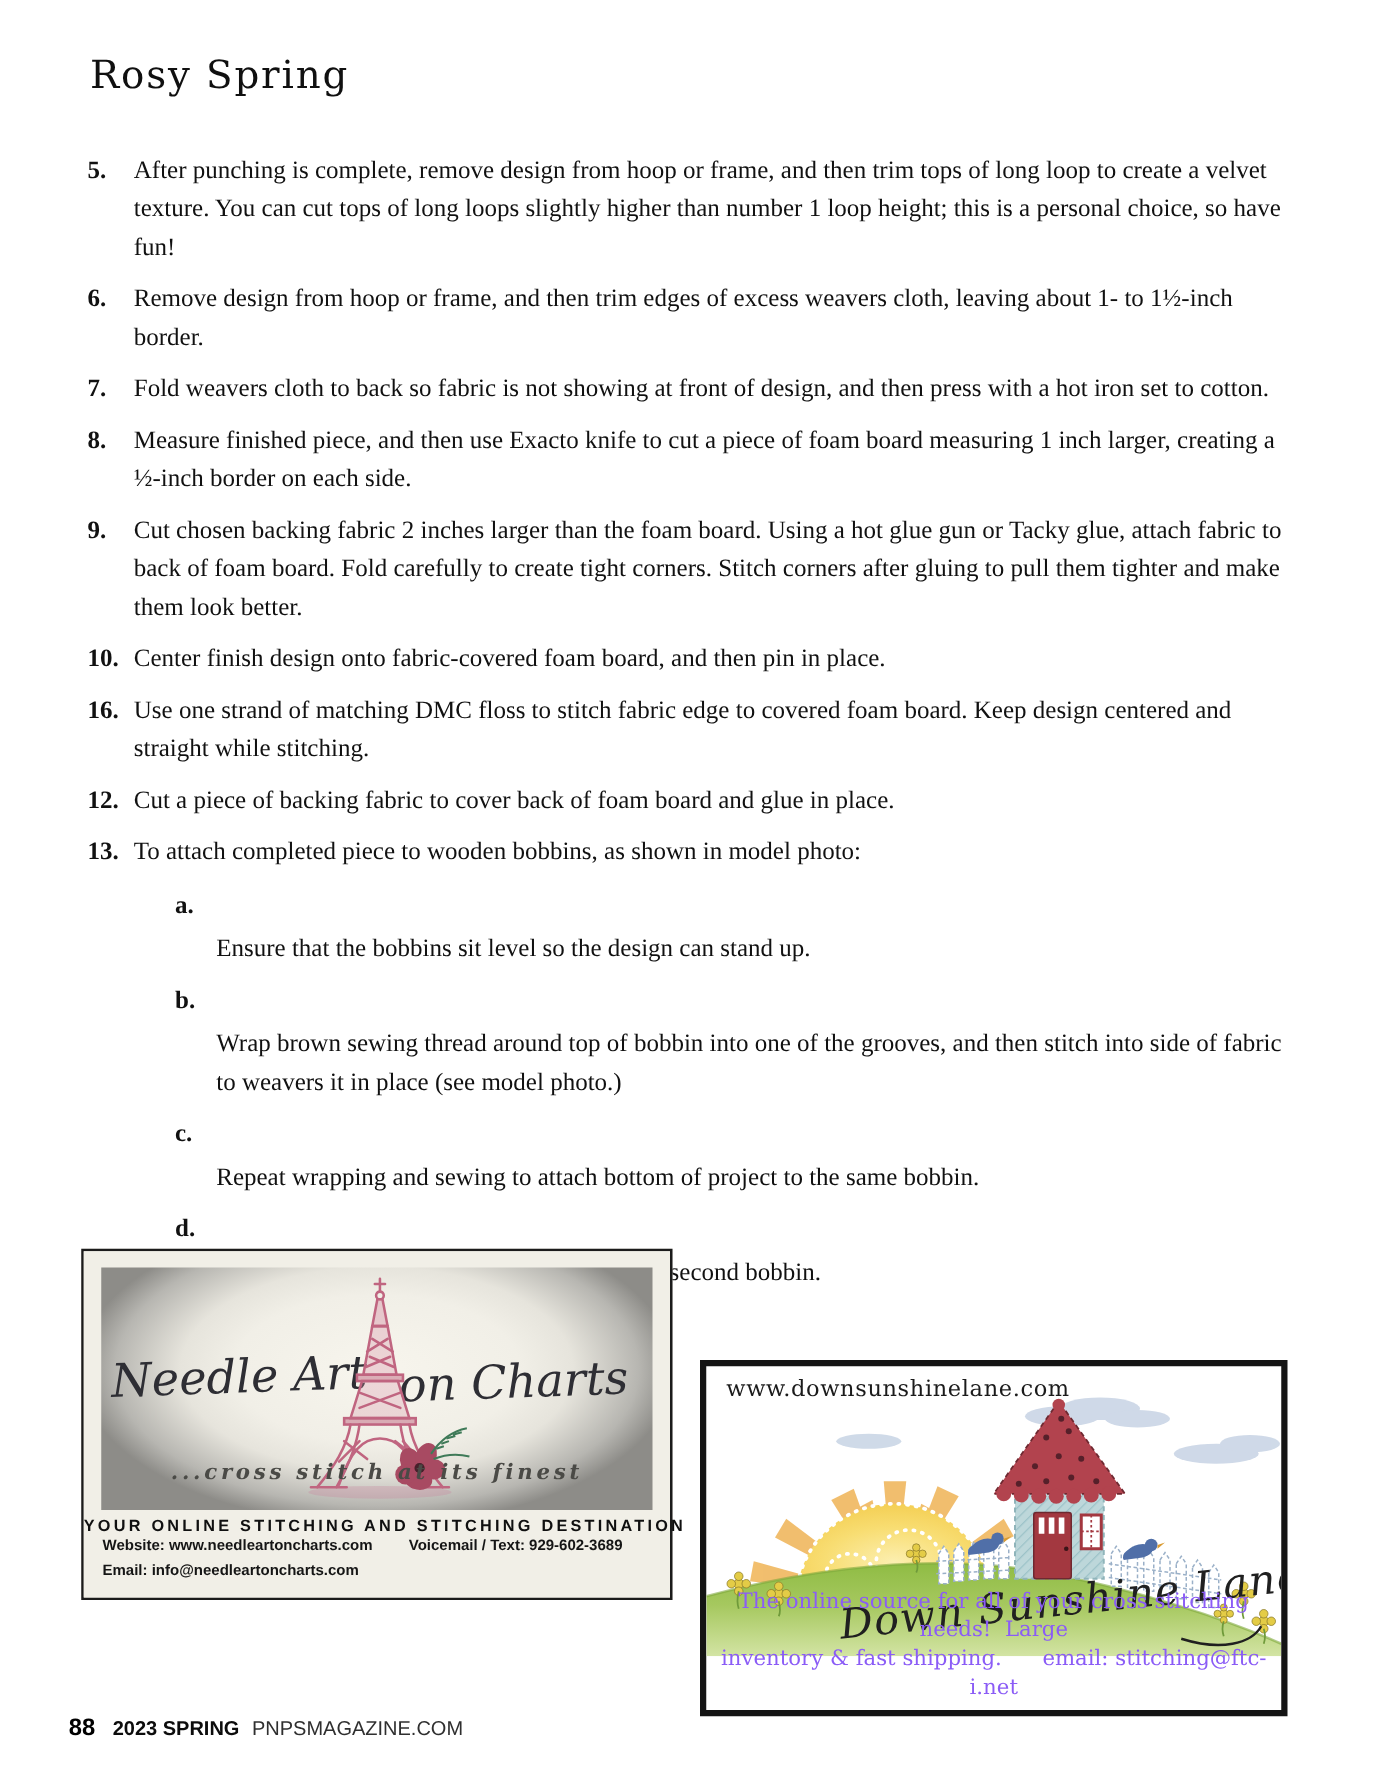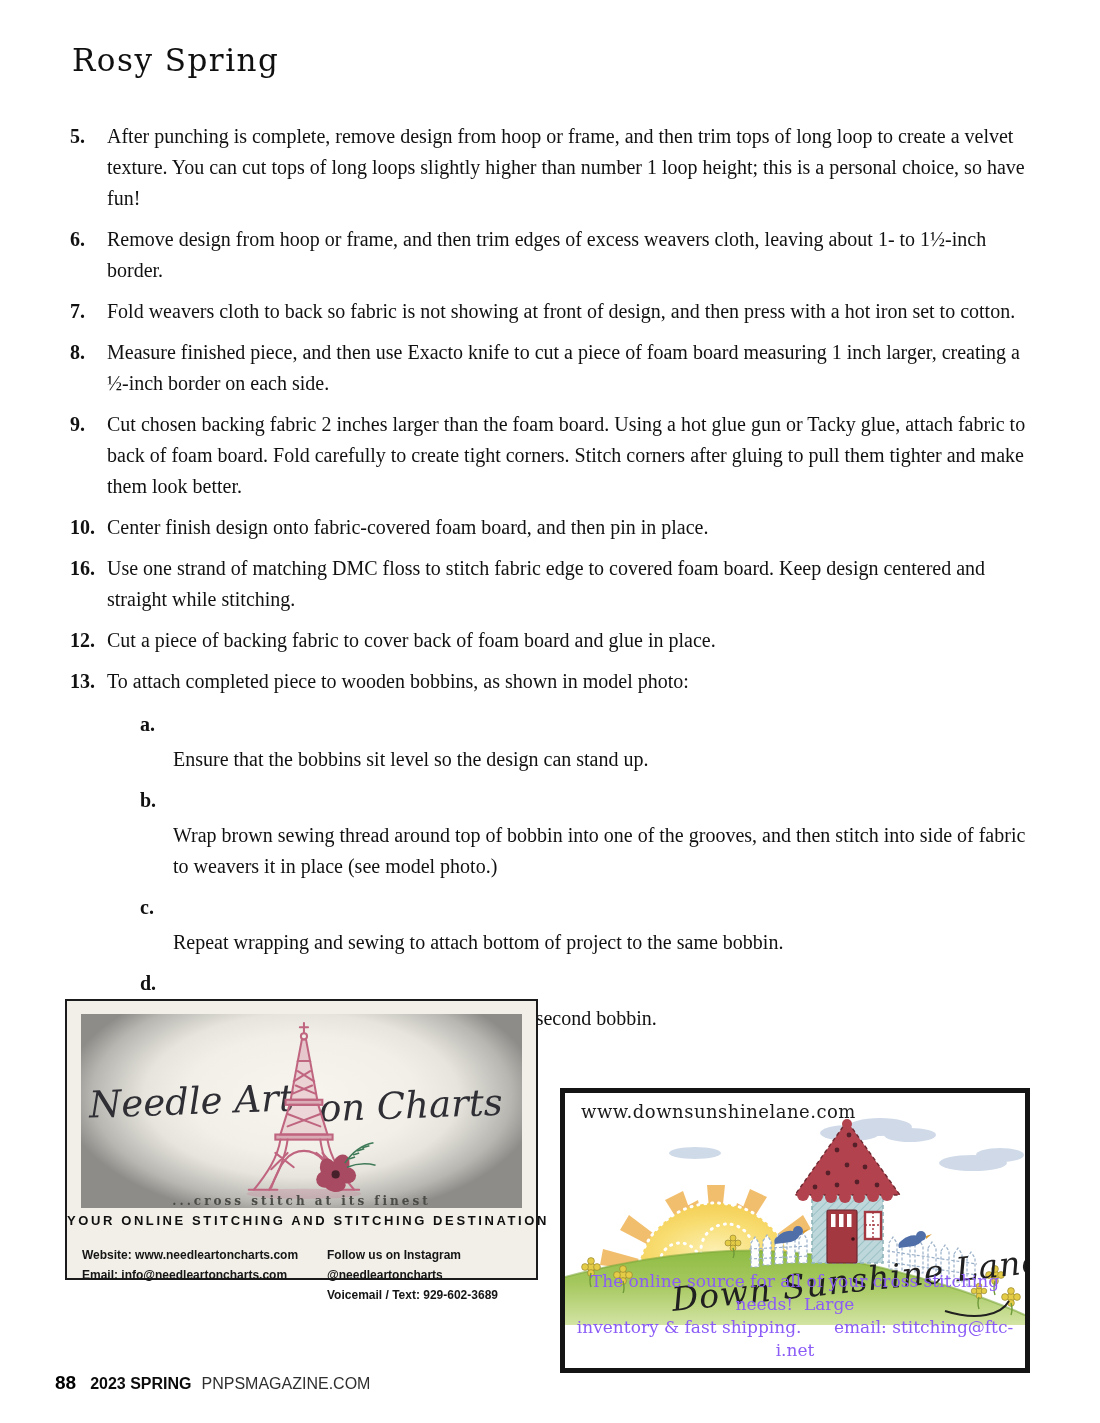--- a/index.html
+++ b/index.html
@@ -34,31 +34,31 @@
       #f7f5ed 0%, #f1efe7 48%, #e6e4dc 66%, #b7b6b1 88%, #8d8c88 100%);
   }
   .brand-script{
     position:absolute;font-family:"DejaVu Serif", serif;font-style:italic;
     color:#2e2e34;font-size:37px;white-space:nowrap;
   }
   .brand-left{left:8px;top:66px;transform:rotate(-2deg);}
   .brand-right{left:238px;top:70px;transform:rotate(-2deg);}
   .tower-wrap{position:absolute;left:153px;top:6px;width:144px;height:182px;}
   .small-tagline{
-    position:absolute;left:0;right:0;bottom:0;text-align:center;
-    font-family:"DejaVu Serif", serif;font-size:12px;font-weight:bold;
-    letter-spacing:3px;color:#4a4a46;
+    position:absolute;left:0;right:0;bottom:20px;text-align:center;
+    font-family:"DejaVu Serif", serif;font-size:17px;font-weight:bold;
+    letter-spacing:3px;color:#4a4a46;font-style:italic;
   }
   .main-tagline{
     position:absolute;left:0;right:0;top:212px;text-align:center;
     font-family:"Liberation Sans", sans-serif;font-weight:bold;font-size:13px;
     letter-spacing:2.6px;color:#101010;white-space:nowrap;
   }
   .ad1-contacts{
-    position:absolute;left:15px;right:10px;top:244px;display:flex;
+    position:absolute;left:15px;right:10px;top:225px;display:flex;
     font-family:"Liberation Sans", sans-serif;font-weight:bold;font-size:12px;
     color:#151515;
   }
   .ad1-col-left{width:245px;}
   .ad1-col-right{flex:1;}
   .ad1-contacts div{line-height:20px;}
   
   .ad2{
     position:absolute;left:560px;top:1088px;width:460px;height:275px;
     border:5px solid #141414;background:#ffffff;overflow:hidden;
@@ -190,21 +190,20 @@
       </div>
       <div class="small-tagline">...cross stitch at its finest</div>
     </div>
     <div class="main-tagline">YOUR ONLINE STITCHING AND STITCHING DESTINATION</div>
     <div class="ad1-contacts">
       <div class="ad1-col-left">
         <div>Website: www.needleartoncharts.com</div>
         <div>Email: info@needleartoncharts.com</div>
       </div>
       <div class="ad1-col-right">
-        <div>Follow us on Instagram @needleartoncharts</div>
         <div>Voicemail / Text: 929-602-3689</div>
       </div>
     </div>
   </div>
 </div>
 
 <div class="ad2">
   <div class="ad2-website">www.downsunshinelane.com</div>
 
   <div class="ad2-art">

